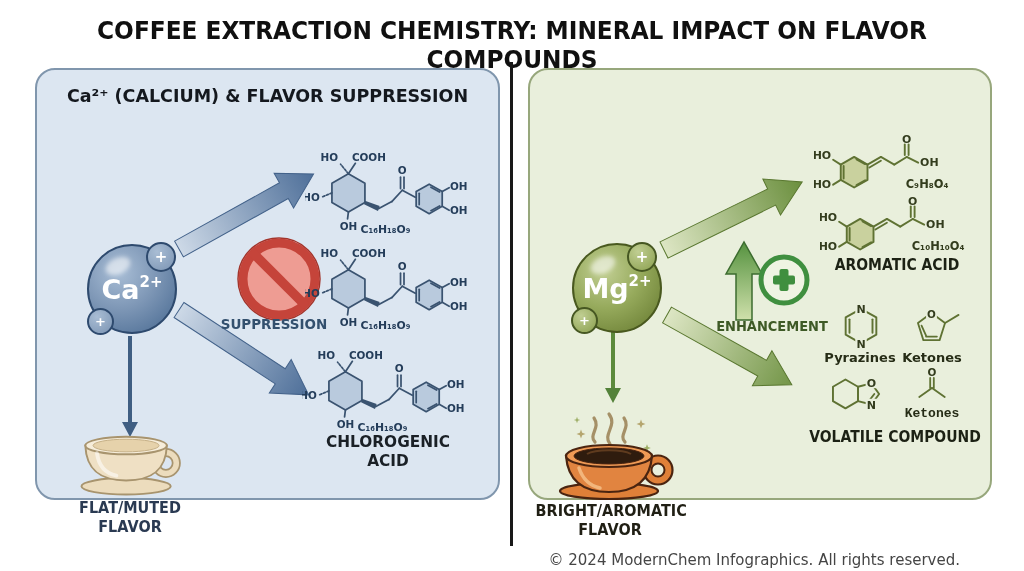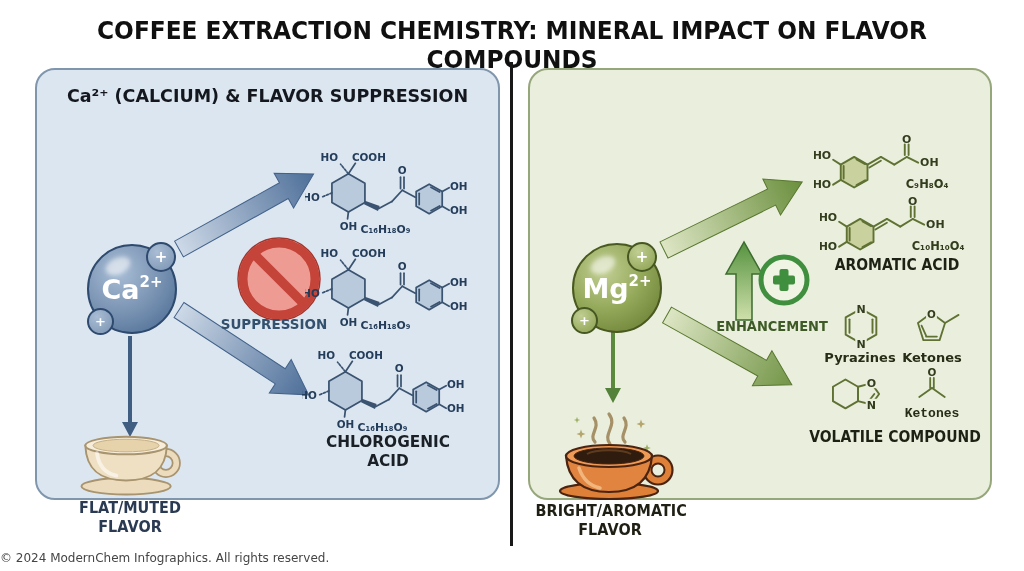--- a/index.html
+++ b/index.html
@@ -3,21 +3,21 @@
 <meta charset="utf-8">
 <style>
   html,body{margin:0;padding:0;background:#ffffff;}
   #canvas{position:relative;width:1024px;height:571px;background:#ffffff;overflow:hidden;
           font-family:"DejaVu Sans","Liberation Sans",sans-serif;}
   .abs{position:absolute;}
   .cond{transform:scaleX(.93);transform-origin:center;}
   
   #title{left:0;top:16px;width:1024px;text-align:center;font-size:25px;font-weight:bold;
          color:#101010;letter-spacing:0px;}
-  #footer{left:0;top:551px;width:960px;text-align:left;font-size:12px;color:#454545;}
+  #footer{left:0;top:551px;width:960px;text-align:right;font-size:15px;color:#454545;}
   
   .panel{position:absolute;top:68px;width:465px;height:432px;border-radius:20px;box-sizing:border-box;}
   #panel-left{left:35px;background:#dce6f1;border:2px solid #8096ad;}
   #panel-right{left:528px;width:464px;background:#e9efdc;border:2px solid #97a77c;}
   #divider{left:510px;top:62px;width:3px;height:484px;background:#181818;}
   .panel-header{position:absolute;left:0;top:16px;width:100%;text-align:center;
                 font-size:17.5px;font-weight:bold;color:#14181e;}
   
   .sphere{position:absolute;width:86px;height:86px;border-radius:50%;
           display:flex;align-items:center;justify-content:center;color:#fff;font-weight:bold;}

